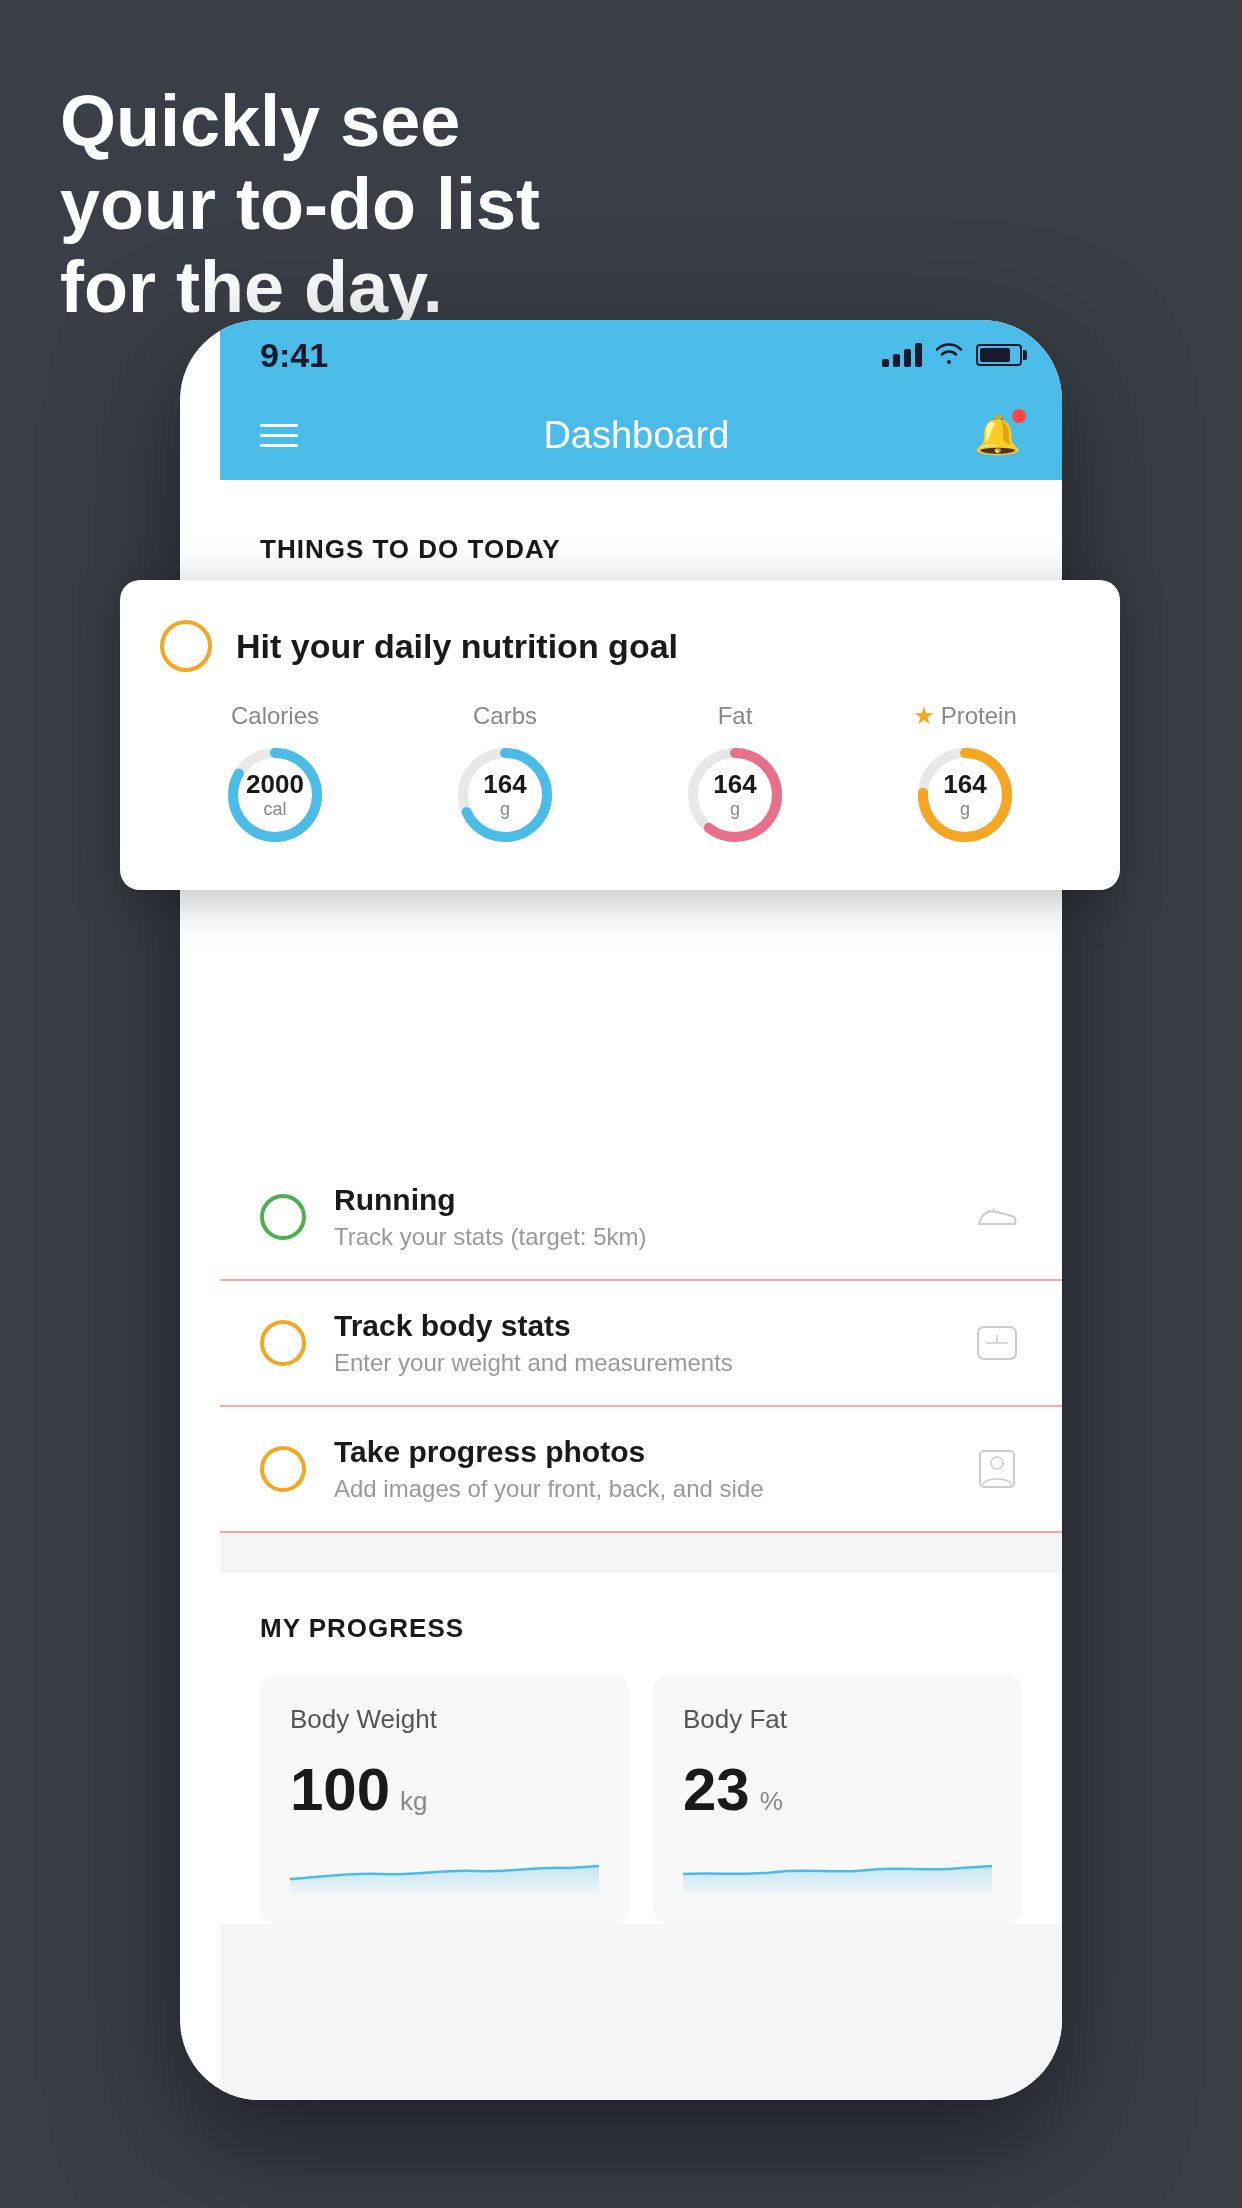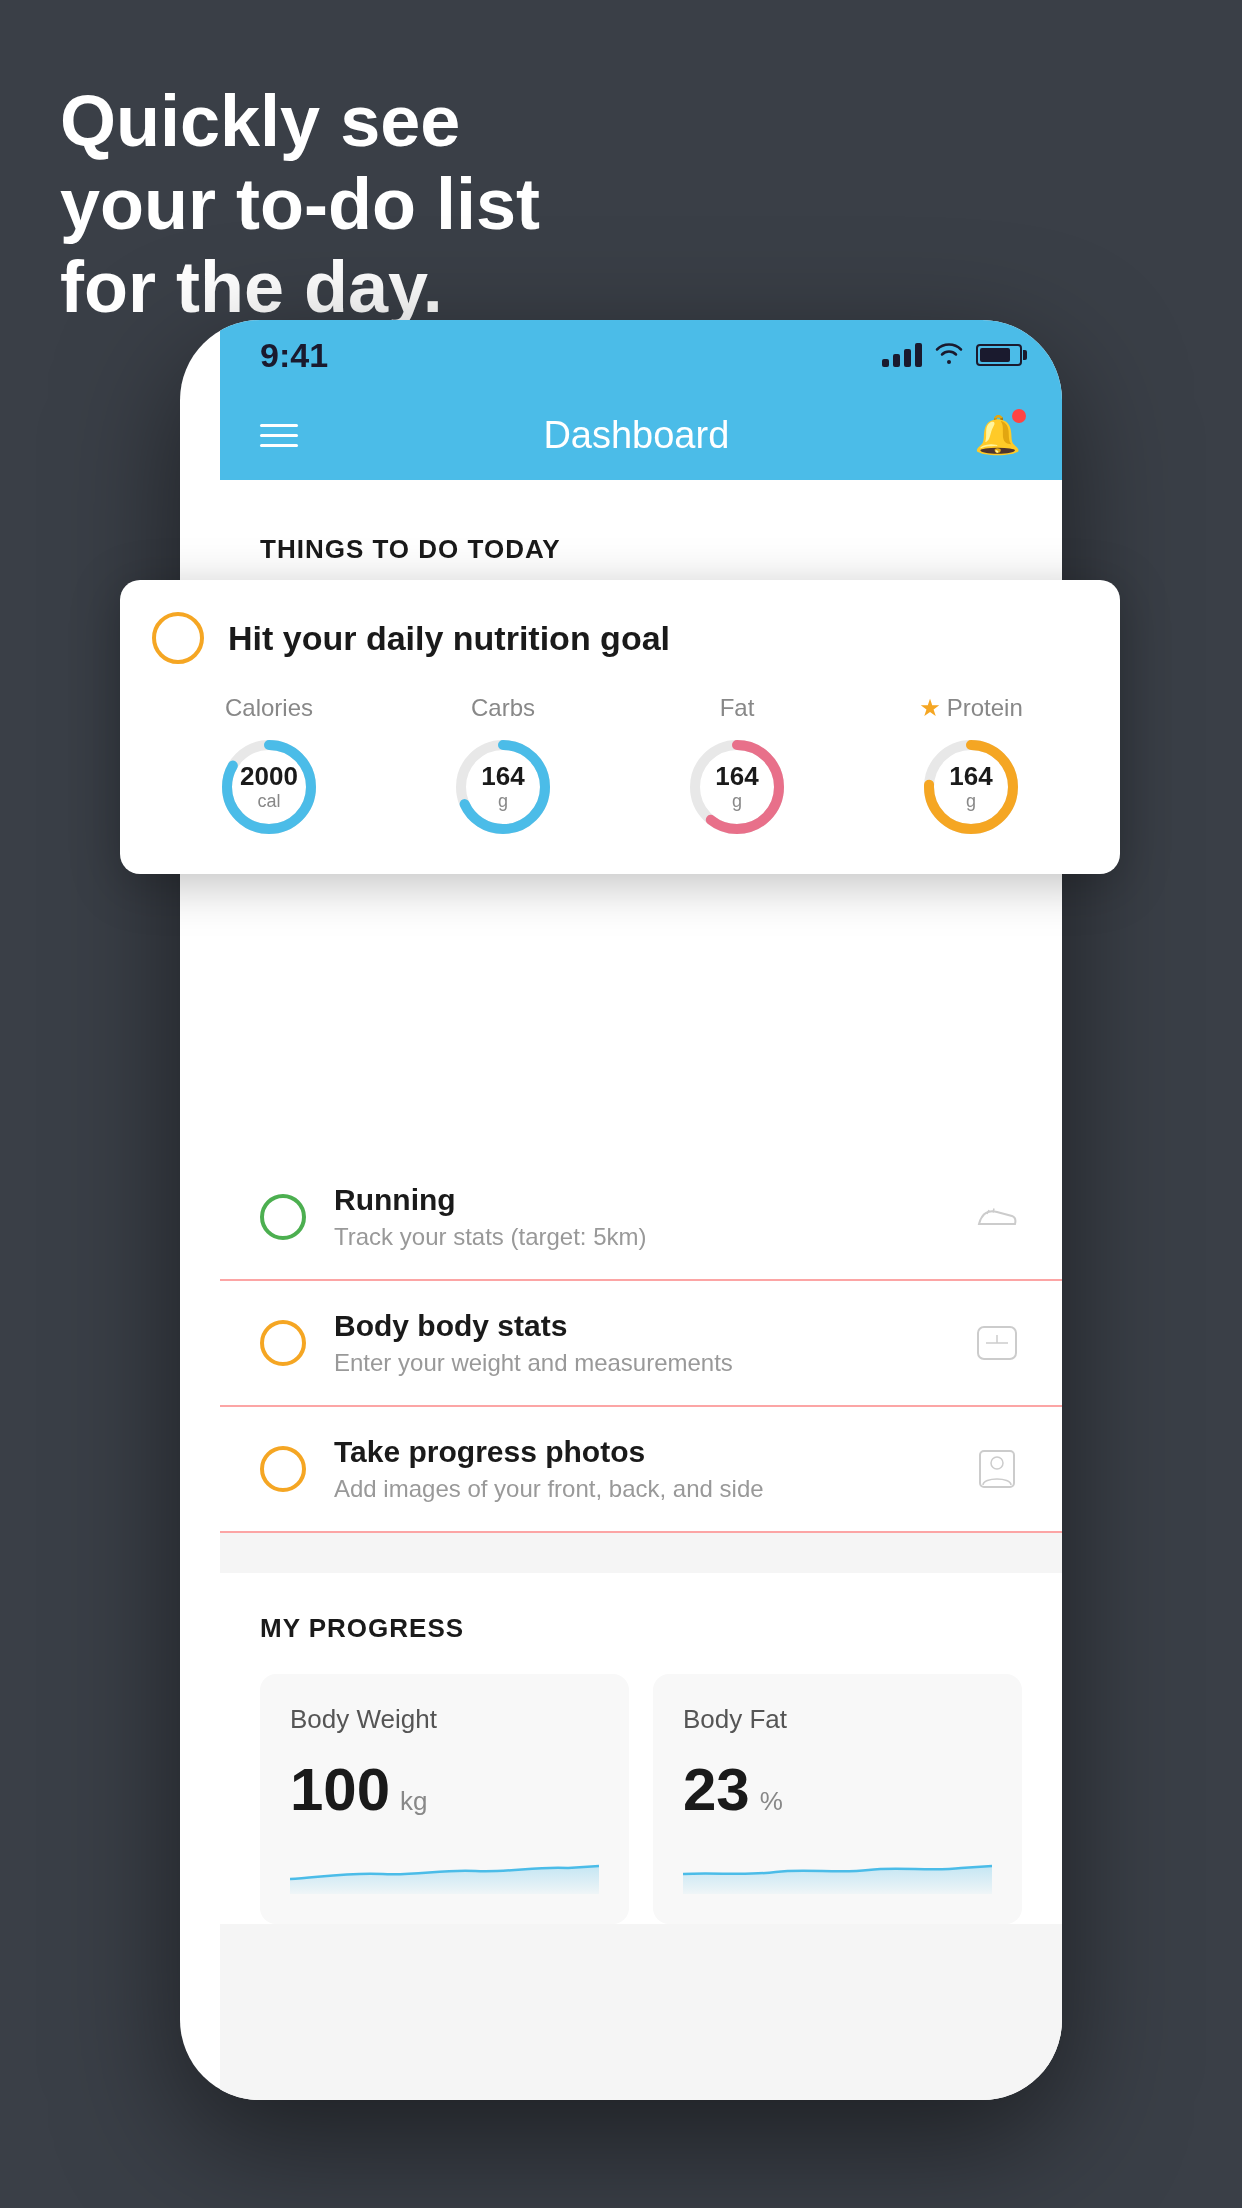--- a/index.html
+++ b/index.html
@@ -163,21 +163,21 @@
     }
 
     
     .featured-card {
       position: absolute;
       top: 580px;
       left: 120px;
       width: 1000px;
       background: #ffffff;
       border-radius: 20px;
-      padding: 32px;
+      padding: 40px;
       box-shadow: 0 10px 50px rgba(0,0,0,0.25);
       z-index: 10;
     }
     .card-row {
       display: flex;
       align-items: center;
       gap: 24px;
       margin-bottom: 30px;
     }
     .circle-check {
@@ -412,21 +412,21 @@
             <path d="M2 22 C5 10, 12 8, 20 10 L35 14 C38 15, 39 18, 38 22 Z" stroke="#ccc" stroke-width="2" fill="none"></path>
             <path d="M10 12 L12 8" stroke="#ccc" stroke-width="1.5"></path>
             <path d="M16 10.5 L17 6.5" stroke="#ccc" stroke-width="1.5"></path>
           </svg>
         </div>
       </div>
 
       <div class="list-item">
         <div class="list-item-circle"></div>
         <div class="list-item-content">
-          <div class="list-item-title">Body body stats</div>
+          <div class="list-item-title">Track body stats</div>
           <div class="list-item-subtitle">Enter your weight and measurements</div>
         </div>
         <div class="list-item-icon">
           <svg width="42" height="36" viewBox="0 0 42 36" fill="none">
             <rect x="2" y="2" width="38" height="32" rx="6" stroke="#ccc" stroke-width="2" fill="none"></rect>
             <path d="M10 18 L32 18" stroke="#ccc" stroke-width="1.5"></path>
             <path d="M21 10 L21 18" stroke="#ccc" stroke-width="1.5"></path>
           </svg>
         </div>
       </div>

